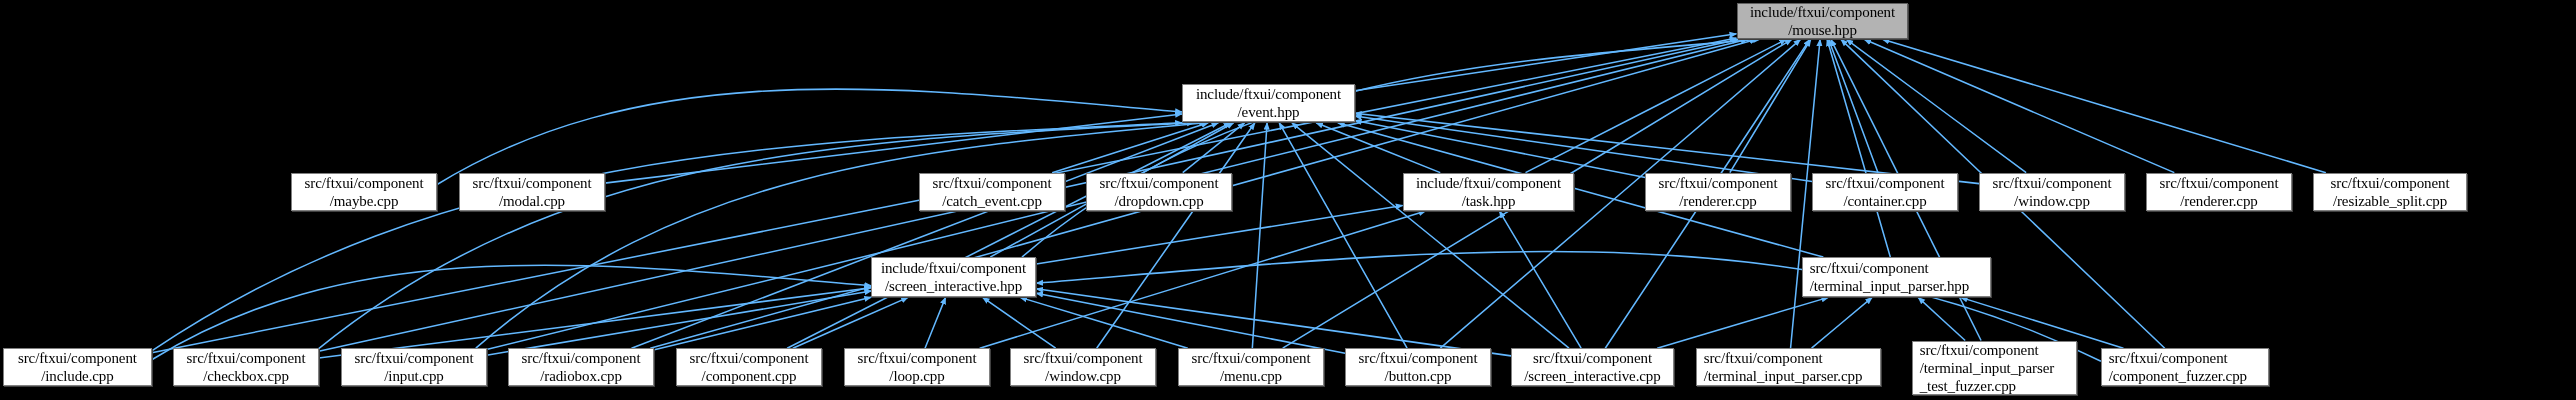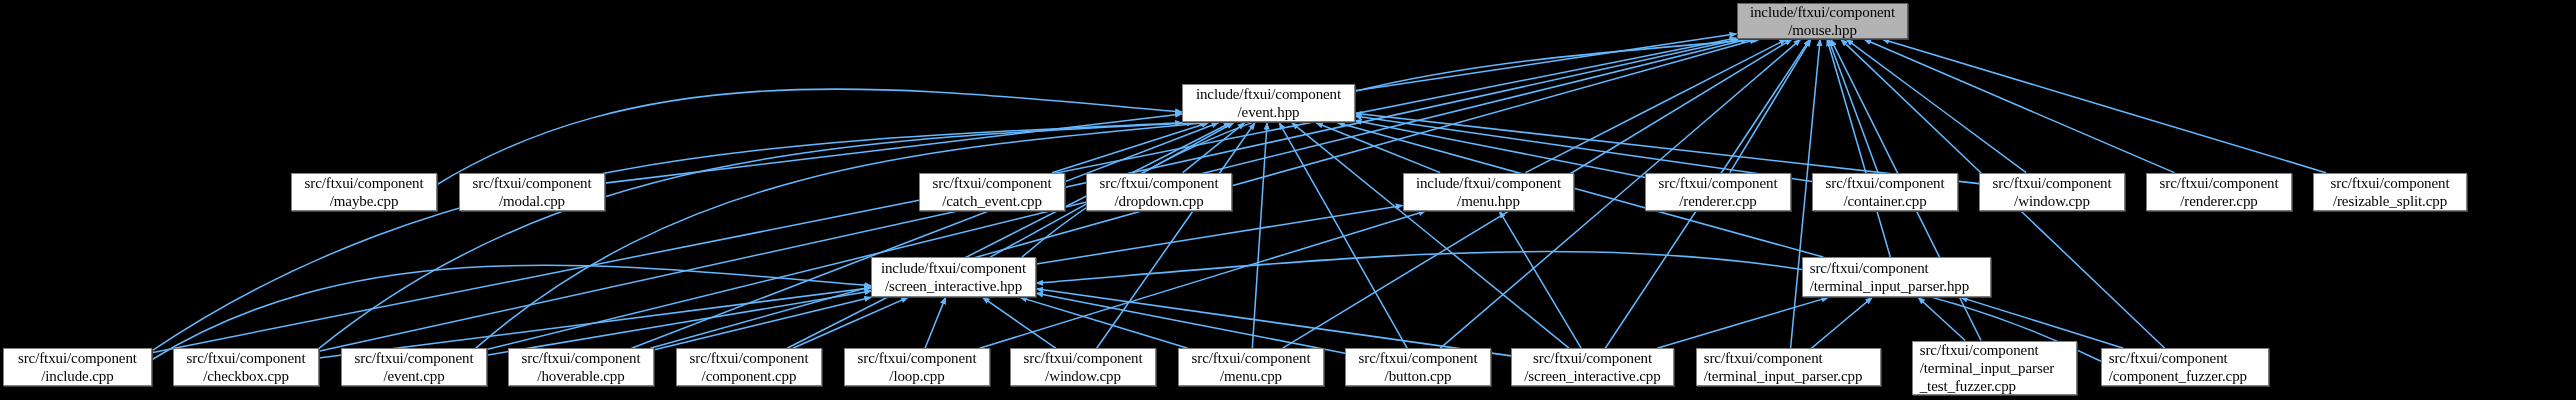--- a/index.html
+++ b/index.html
@@ -81,32 +81,32 @@
       <path d="M2048.468085106383,355 C2032.275265957447,340.15 2015.591755319149,324.85 1999.3989361702127,310" stroke="#63b8ff" stroke-width="1.6" fill="none" marker-end="url(#ah)"></path>
       <path d="M2213.4574468085107,363 C2157.4522340425533,345.51 2099.7498936170214,327.49 2043.7446808510638,310" stroke="#63b8ff" stroke-width="1.6" fill="none" marker-end="url(#ah)"></path>
     </svg>
   <div id="nodes">
       <div class="node root" style="left: 1737px; top: 2.9px; width: 171px; height: 36px;"><span>include/ftxui/component</span><span>/mouse.hpp</span></div>
       <div class="node" style="left: 1182px; top: 84px; width: 173px; height: 38px;"><span>include/ftxui/component</span><span>/event.hpp</span></div>
       <div class="node" style="left: 291px; top: 173px; width: 146px; height: 38px;"><span>src/ftxui/component</span><span>/maybe.cpp</span></div>
       <div class="node" style="left: 459px; top: 173px; width: 146px; height: 38px;"><span>src/ftxui/component</span><span>/modal.cpp</span></div>
       <div class="node" style="left: 919px; top: 173px; width: 146px; height: 38px;"><span>src/ftxui/component</span><span>/catch_event.cpp</span></div>
       <div class="node" style="left: 1086px; top: 173px; width: 146px; height: 38px;"><span>src/ftxui/component</span><span>/dropdown.cpp</span></div>
-      <div class="node" style="left: 1403px; top: 173px; width: 171px; height: 38px;"><span>include/ftxui/component</span><span>/menu.hpp</span></div>
+      <div class="node" style="left: 1403px; top: 173px; width: 171px; height: 38px;"><span>include/ftxui/component</span><span>/task.hpp</span></div>
       <div class="node" style="left: 1645px; top: 173px; width: 146px; height: 38px;"><span>src/ftxui/component</span><span>/renderer.cpp</span></div>
       <div class="node" style="left: 1812px; top: 173px; width: 146px; height: 38px;"><span>src/ftxui/component</span><span>/container.cpp</span></div>
       <div class="node" style="left: 1979px; top: 173px; width: 146px; height: 38px;"><span>src/ftxui/component</span><span>/window.cpp</span></div>
       <div class="node" style="left: 2146px; top: 173px; width: 146px; height: 38px;"><span>src/ftxui/component</span><span>/renderer.cpp</span></div>
       <div class="node" style="left: 2313px; top: 173px; width: 154px; height: 38px;"><span>src/ftxui/component</span><span>/resizable_split.cpp</span></div>
       <div class="node" style="left: 871px; top: 257px; width: 165px; height: 40px;"><span>include/ftxui/component</span><span>/screen_interactive.hpp</span></div>
       <div class="node lefttext" style="left: 1802px; top: 257px; width: 189px; height: 40px;"><span>src/ftxui/component</span><span>/terminal_input_parser.hpp</span></div>
       <div class="node" style="left: 2.9px; top: 348px; width: 149px; height: 38px;"><span>src/ftxui/component</span><span>/include.cpp</span></div>
       <div class="node" style="left: 173px; top: 348px; width: 146px; height: 38px;"><span>src/ftxui/component</span><span>/checkbox.cpp</span></div>
-      <div class="node" style="left: 341px; top: 348px; width: 146px; height: 38px;"><span>src/ftxui/component</span><span>/event.cpp</span></div>
-      <div class="node" style="left: 508px; top: 348px; width: 146px; height: 38px;"><span>src/ftxui/component</span><span>/hoverable.cpp</span></div>
+      <div class="node" style="left: 341px; top: 348px; width: 146px; height: 38px;"><span>src/ftxui/component</span><span>/input.cpp</span></div>
+      <div class="node" style="left: 508px; top: 348px; width: 146px; height: 38px;"><span>src/ftxui/component</span><span>/radiobox.cpp</span></div>
       <div class="node" style="left: 676px; top: 348px; width: 146px; height: 38px;"><span>src/ftxui/component</span><span>/component.cpp</span></div>
       <div class="node" style="left: 844px; top: 348px; width: 146px; height: 38px;"><span>src/ftxui/component</span><span>/loop.cpp</span></div>
       <div class="node" style="left: 1010px; top: 348px; width: 146px; height: 38px;"><span>src/ftxui/component</span><span>/window.cpp</span></div>
       <div class="node" style="left: 1178px; top: 348px; width: 146px; height: 38px;"><span>src/ftxui/component</span><span>/menu.cpp</span></div>
       <div class="node" style="left: 1345px; top: 348px; width: 146px; height: 38px;"><span>src/ftxui/component</span><span>/button.cpp</span></div>
       <div class="node" style="left: 1511px; top: 348px; width: 163px; height: 38px;"><span>src/ftxui/component</span><span>/screen_interactive.cpp</span></div>
       <div class="node lefttext" style="left: 1696px; top: 348px; width: 185px; height: 38px;"><span>src/ftxui/component</span><span>/terminal_input_parser.cpp</span></div>
       <div class="node lefttext" style="left: 1912px; top: 341px; width: 165px; height: 54px;"><span>src/ftxui/component</span><span>/terminal_input_parser</span><span>_test_fuzzer.cpp</span></div>
       <div class="node lefttext" style="left: 2101px; top: 348px; width: 168px; height: 38px;"><span>src/ftxui/component</span><span>/component_fuzzer.cpp</span></div>
     </div>

